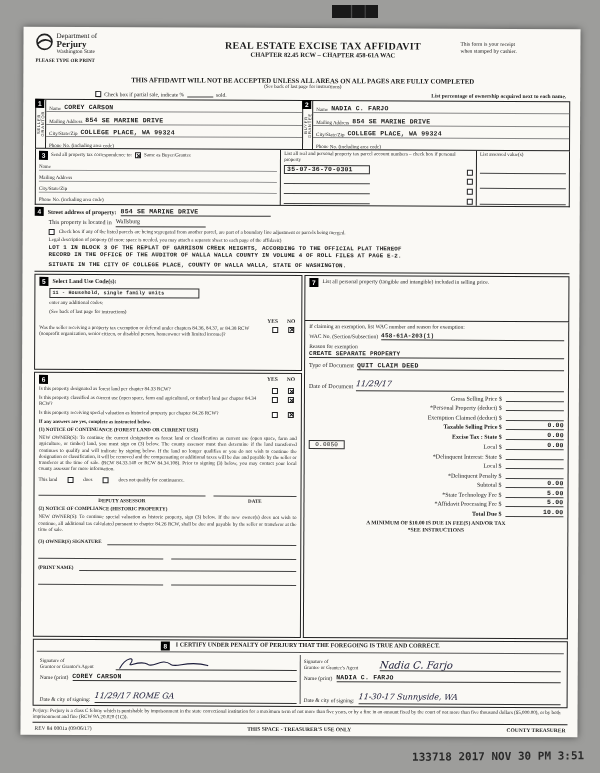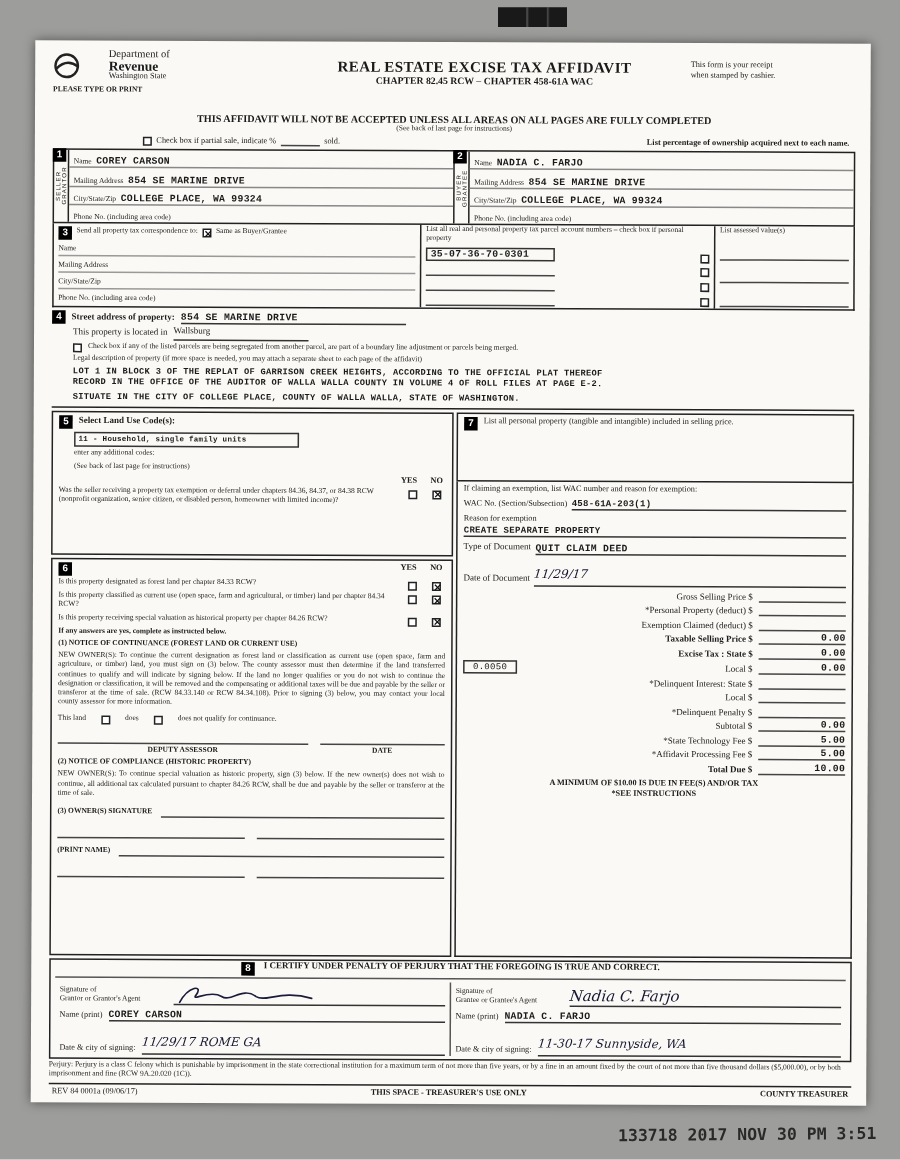--- a/index.html
+++ b/index.html
@@ -16,21 +16,21 @@
   .hand{font-family:"DejaVu Serif",serif;font-style:italic;color:#161631;transform:skewX(-6deg);display:inline-block}
   .badge{display:inline-flex;align-items:center;justify-content:center;background:#000;color:#fff;
          width:9px;height:9px;font-size:6.5px;font-weight:bold;flex:none;font-family:"Liberation Sans",sans-serif}
   .cb{display:inline-block;width:6px;height:6px;border:1px solid #222;position:relative;flex:none;background:#fff}
   .cb.checked::after{content:"✕";position:absolute;left:0px;top:-1.5px;font-size:6.5px;font-weight:bold;color:#111}
   .ul{border-bottom:1px solid #333}
   .blank{display:inline-block;border-bottom:1px solid #444;height:7px}
   
   .hdr{display:flex;align-items:flex-start;height:42px}
   .logo{width:150px;display:flex;flex-direction:column}
-  .logorow{display:flex;gap:19px;align-items:center}
+  .logorow{display:flex;gap:3px;}
   .logotxt{font-size:7px;line-height:1}
   .hdr-c{flex:1;text-align:center}
   .hdr-r{width:110px;font-size:5.5px;text-align:left;padding-top:6px;line-height:1.3}
   .title{font-size:10px;font-weight:bold;letter-spacing:.3px;margin-top:6px}
   .subtitle{font-size:6.5px;font-weight:bold}
   .warn{text-align:center;font-size:6.8px;font-weight:bold;margin-top:1px}
   .seeback{text-align:center;font-size:5px}
   .partialrow{display:flex;justify-content:space-between;align-items:flex-end;font-size:5.5px;margin:2px 4px 2px 60px}
   
   .parties{display:flex;border:1px solid #222;height:50px}
@@ -116,21 +116,21 @@
 
     <div class="hdr">
       <div class="logo">
         <div class="logorow">
           <svg width="18" height="18" viewBox="0 0 18 18">
             <circle cx="9" cy="9" r="7.5" fill="none" stroke="#222" stroke-width="1.6"></circle>
             <path d="M2 11 C7 6, 12 6, 16.5 9.5" fill="none" stroke="#222" stroke-width="1.6"></path>
           </svg>
           <div class="logotxt">
             <div>Department of</div>
-            <div class="bold" style="font-size:9px">Revenue</div>
+            <div class="bold" style="font-size:9px">Perjury</div>
             <div style="font-size:5.5px">Washington State</div>
           </div>
         </div>
         <div class="t5 bold" style="margin-top:3px">PLEASE TYPE OR PRINT</div>
       </div>
       <div class="hdr-c">
         <div class="title">REAL ESTATE EXCISE TAX AFFIDAVIT</div>
         <div class="subtitle">CHAPTER 82.45 RCW – CHAPTER 458-61A WAC</div>
       </div>
       <div class="hdr-r">

